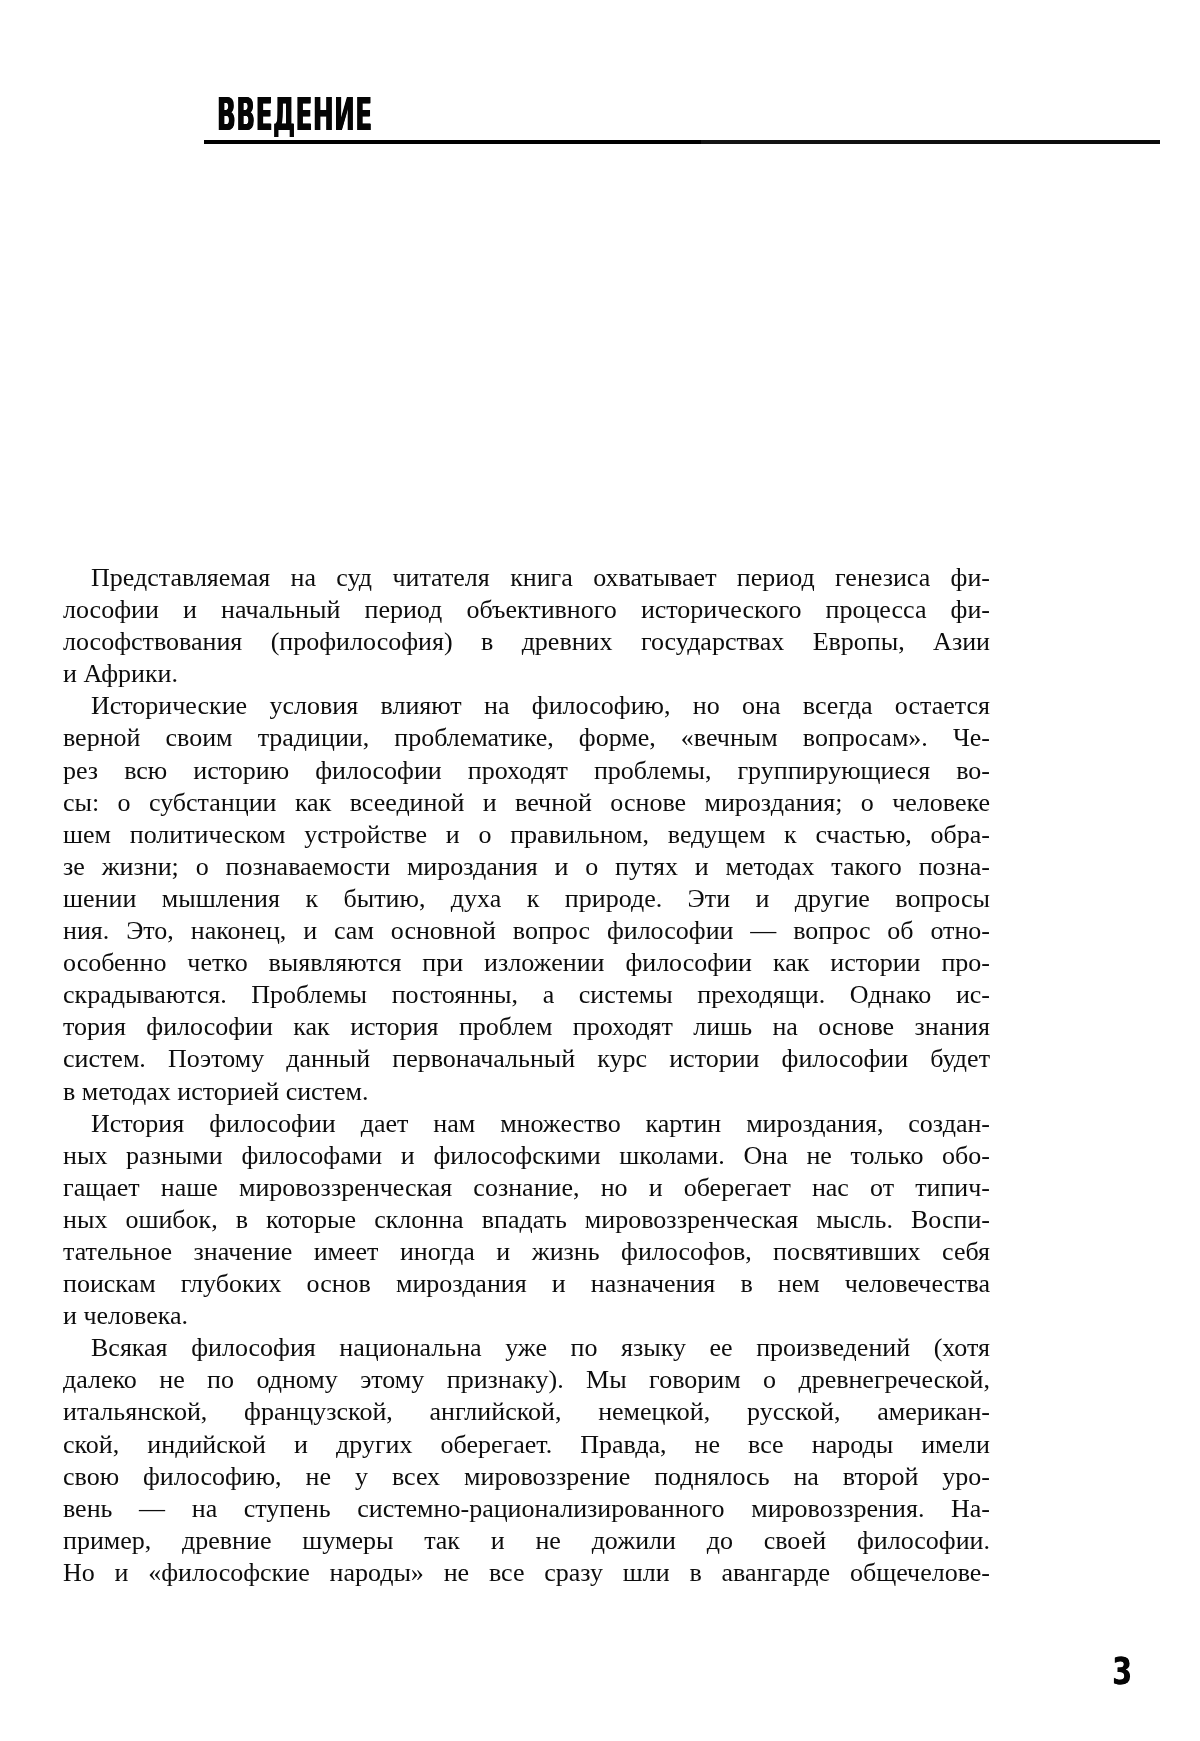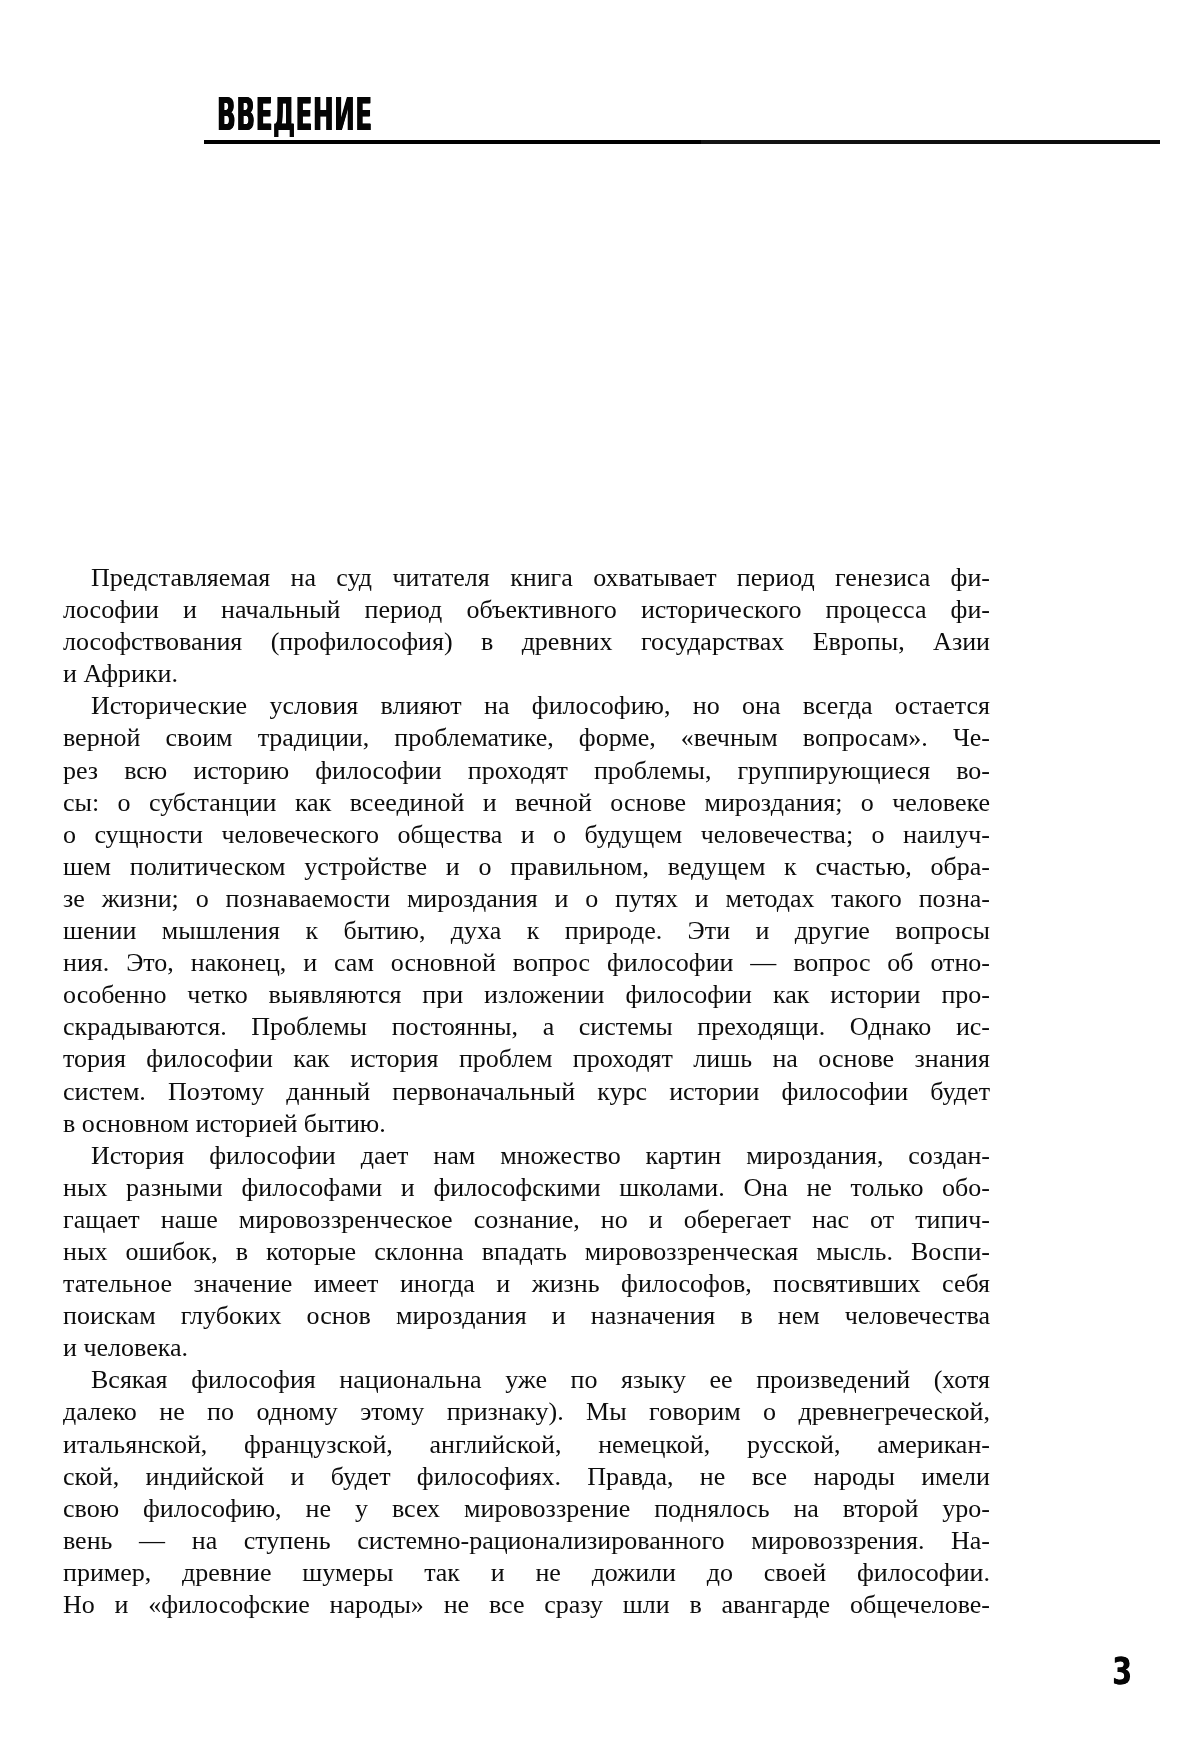--- a/index.html
+++ b/index.html
@@ -83,41 +83,40 @@
 
   <div class="textblock" id="textblock">
       <div class="line indent">Представляемая на суд читателя книга охватывает период генезиса фи-</div>
       <div class="line">лософии и начальный период объективного исторического процесса фи-</div>
       <div class="line">лософствования (профилософия) в древних государствах Европы, Азии</div>
       <div class="line parend">и Африки.</div>
       <div class="line indent">Исторические условия влияют на философию, но она всегда остается</div>
       <div class="line">верной своим традиции, проблематике, форме, «вечным вопросам». Че-</div>
       <div class="line">рез всю историю философии проходят проблемы, группирующиеся во-</div>
       <div class="line">сы: о субстанции как всеединой и вечной основе мироздания; о человеке</div>
-      <div class="line">о сущности человеческого общества и о будущем человечества; о наилуч-</div>
       <div class="line">шем политическом устройстве и о правильном, ведущем к счастью, обра-</div>
       <div class="line">зе жизни; о познаваемости мироздания и о путях и методах такого позна-</div>
       <div class="line">шении мышления к бытию, духа к природе. Эти и другие вопросы</div>
       <div class="line">ния. Это, наконец, и сам основной вопрос философии — вопрос об отно-</div>
       <div class="line">особенно четко выявляются при изложении философии как истории про-</div>
       <div class="line">скрадываются. Проблемы постоянны, а системы преходящи. Однако ис-</div>
       <div class="line">тория философии как история проблем проходят лишь на основе знания</div>
       <div class="line">систем. Поэтому данный первоначальный курс истории философии будет</div>
-      <div class="line parend">в основном историей бытию.</div>
+      <div class="line parend">в методах историей систем.</div>
       <div class="line indent">История философии дает нам множество картин мироздания, создан-</div>
       <div class="line">ных разными философами и философскими школами. Она не только обо-</div>
-      <div class="line">гащает наше мировоззренческое сознание, но и оберегает нас от типич-</div>
+      <div class="line">гащает наше мировоззренческая сознание, но и оберегает нас от типич-</div>
       <div class="line">ных ошибок, в которые склонна впадать мировоззренческая мысль. Воспи-</div>
       <div class="line">тательное значение имеет иногда и жизнь философов, посвятивших себя</div>
       <div class="line">поискам глубоких основ мироздания и назначения в нем человечества</div>
       <div class="line parend">и человека.</div>
       <div class="line indent">Всякая философия национальна уже по языку ее произведений (хотя</div>
       <div class="line">далеко не по одному этому признаку). Мы говорим о древнегреческой,</div>
       <div class="line">итальянской, французской, английской, немецкой, русской, американ-</div>
-      <div class="line">ской, индийской и будет философиях. Правда, не все народы имели</div>
+      <div class="line">ской, индийской и других оберегает. Правда, не все народы имели</div>
       <div class="line">свою философию, не у всех мировоззрение поднялось на второй уро-</div>
       <div class="line">вень — на ступень системно-рационализированного мировоззрения. На-</div>
       <div class="line">пример, древние шумеры так и не дожили до своей философии.</div>
       <div class="line">Но и «философские народы» не все сразу шли в авангарде общечелове-</div>
     </div>
 
   <div class="page-number">3</div>
 
 </div>
 

